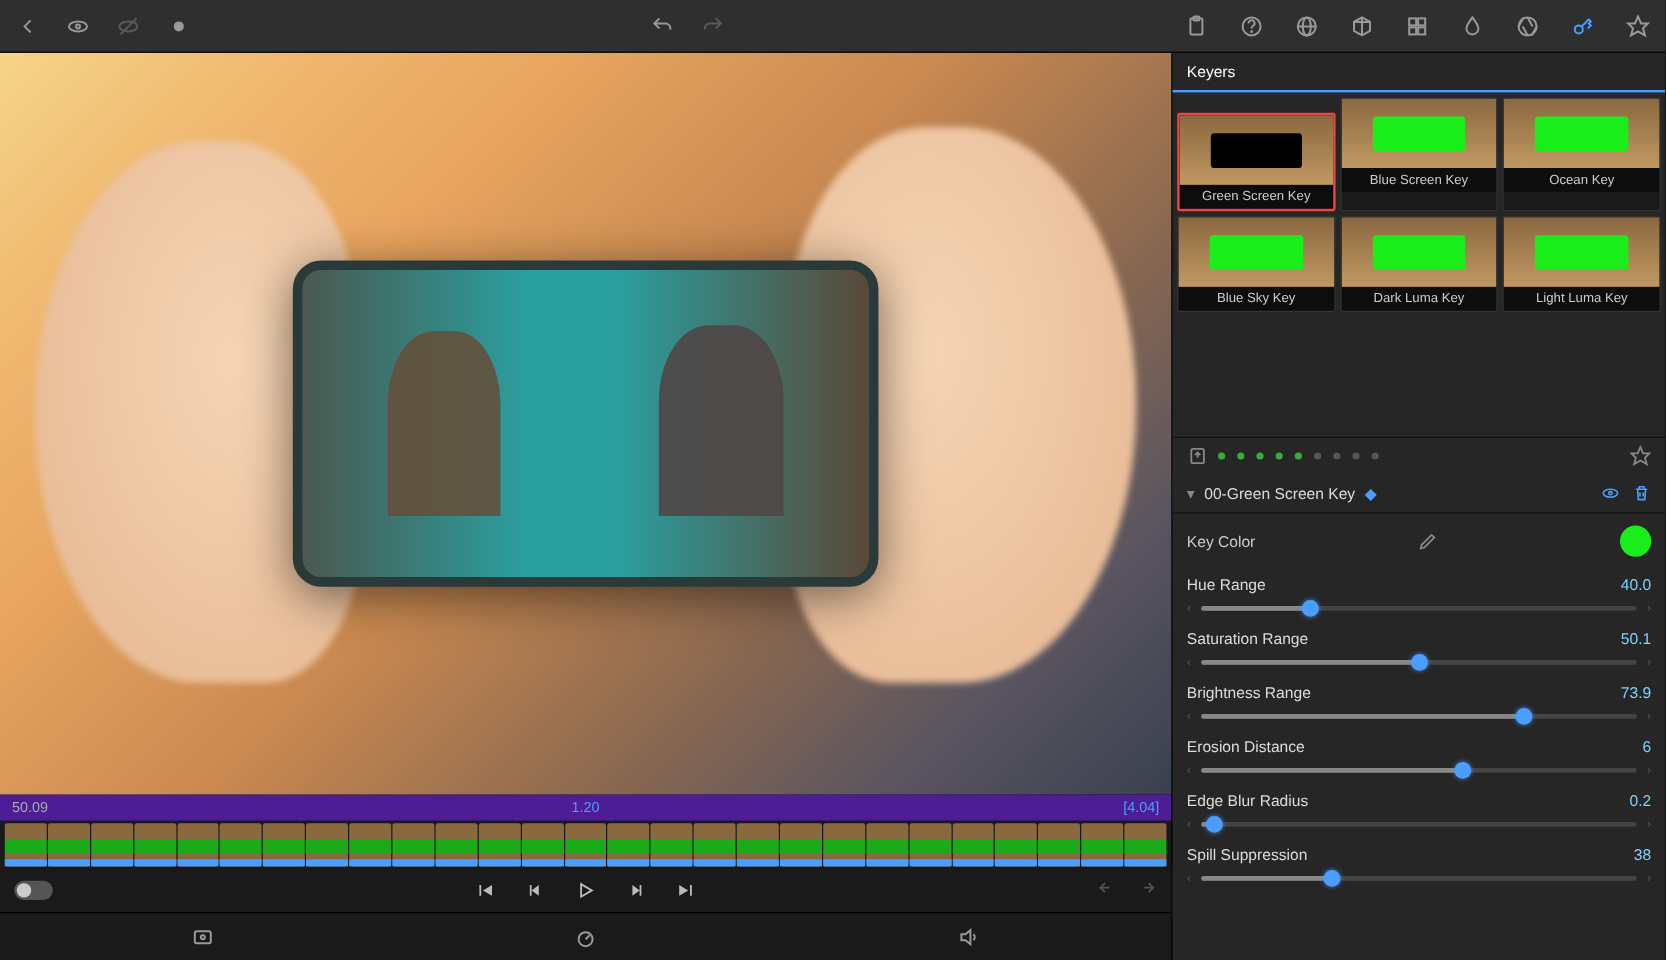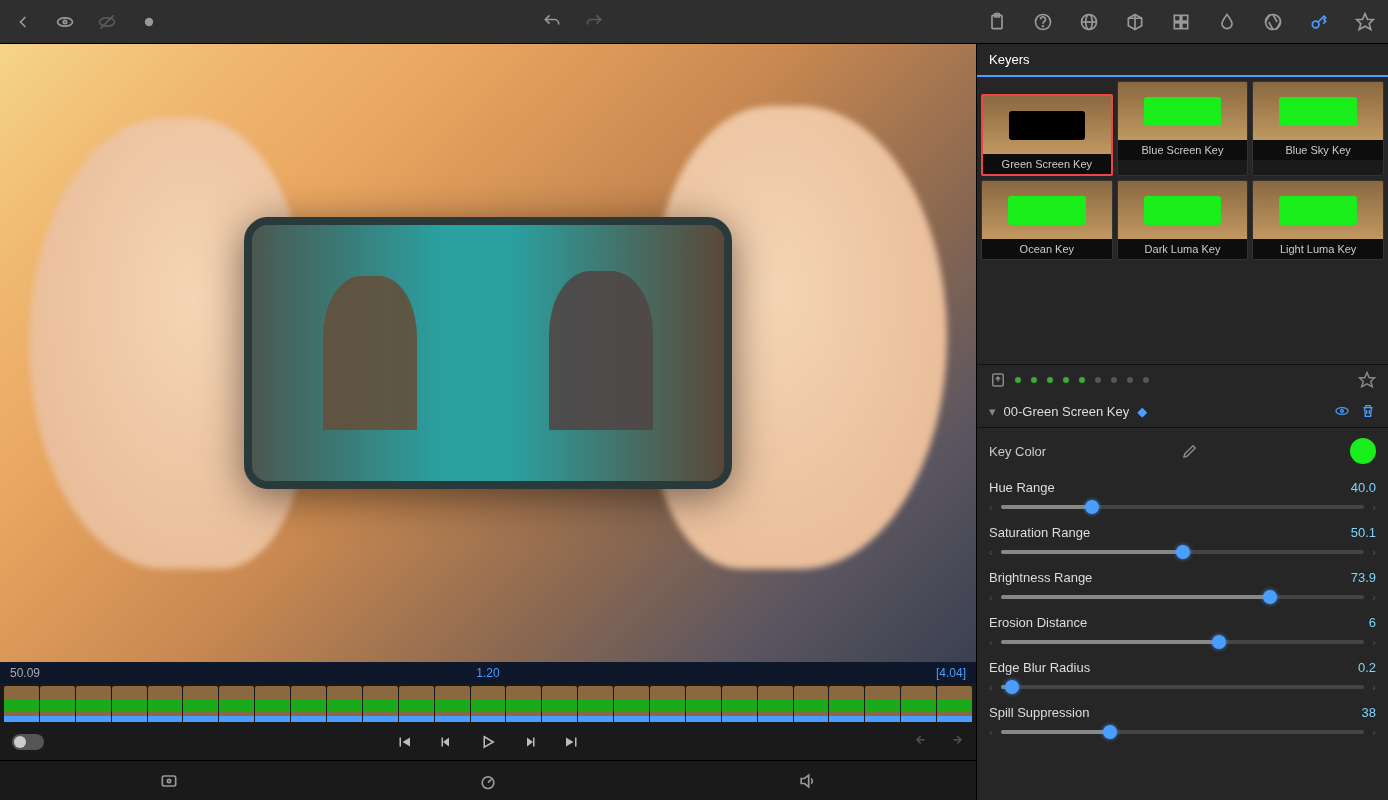--- a/index.html
+++ b/index.html
@@ -18,21 +18,21 @@
 .preview-area { flex: 1; display: flex; flex-direction: column; background: #000; }
 .preview-viewport { flex: 1; position: relative; overflow: hidden; background: linear-gradient(135deg, #f5d488 0%, #f0b870 15%, #e8a560 30%, #c88850 50%, #8a6850 70%, #5a5560 85%, #3a4050 100%); }
 .phone-mock { position: absolute; left: 25%; top: 28%; width: 50%; height: 44%; background: #1a2a2a; border-radius: 24px; border: 8px solid #2a3a3a; box-shadow: 0 8px 40px rgba(0,0,0,0.5); overflow: hidden; }
 .phone-screen { width: 100%; height: 100%; background: linear-gradient(to bottom, #5a6860 0%, #3a8a8a 50%, #6a5040 100%); display: flex; align-items: center; justify-content: center; }
 .scene { width: 100%; height: 100%; background: linear-gradient(to right, #4a5850 0%, #2aa0a0 40%, #2aa0a0 55%, #5a4838 100%); position: relative; }
 .scene::before { content: ''; position: absolute; left: 15%; top: 20%; width: 20%; height: 60%; background: rgba(100,80,60,0.9); border-radius: 40% 40% 0 0; }
 .scene::after { content: ''; position: absolute; right: 15%; top: 18%; width: 22%; height: 62%; background: rgba(80,70,70,0.9); border-radius: 40% 40% 0 0; }
 .hand-left { position: absolute; left: 3%; top: 12%; width: 28%; height: 73%; background: radial-gradient(ellipse at 60% 40%, #f5d5b5, #e5b590); border-radius: 50% 40% 30% 50%; filter: blur(3px); }
 .hand-right { position: absolute; right: 3%; top: 10%; width: 30%; height: 75%; background: radial-gradient(ellipse at 40% 40%, #f5d5b5, #e5b590); border-radius: 40% 50% 50% 30%; filter: blur(3px); }
 
-.timeline-bar { height: 22px; background: #0f172a; display: flex; align-items: center; padding: 0 10px; font-size: 12px; }
+.timeline-bar { height: 22px; background: #4c1d95; display: flex; align-items: center; padding: 0 10px; font-size: 12px; }
 .timeline-bar .left { color: #aaa; }
 .timeline-bar .center { flex: 1; text-align: center; color: #4a9eff; }
 .timeline-bar .right { color: #4a9eff; }
 
 .timeline-track { height: 40px; background: #1a1a1a; display: flex; gap: 1px; padding: 2px 4px; overflow: hidden; }
 .clip-thumb { flex: 1; min-width: 32px; background: linear-gradient(to bottom, #8a6840 40%, #1aaa1a 40%, #1aaa1a 70%, #8a6840 70%); border-radius: 2px; position: relative; }
 .clip-thumb::after { content: ''; position: absolute; bottom: 0; left: 0; right: 0; height: 6px; background: #4a9eff; }
 
 .transport { height: 36px; background: #1a1a1a; display: flex; align-items: center; justify-content: center; gap: 24px; position: relative; }
 .transport .tp-icon { width: 18px; height: 18px; color: #bbb; cursor: pointer; }
@@ -302,27 +302,27 @@
         <div class="keyer">
           <div class="keyer-thumb">
             <div class="swatch green"></div>
           </div>
           <div class="keyer-label">Blue Screen Key</div>
         </div>
         <div class="keyer">
           <div class="keyer-thumb">
             <div class="swatch green"></div>
           </div>
+          <div class="keyer-label">Ocean Key</div>
+        </div>
+        <div class="keyer">
+          <div class="keyer-thumb">
+            <div class="swatch green"></div>
+          </div>
           <div class="keyer-label">Blue Sky Key</div>
-        </div>
-        <div class="keyer">
-          <div class="keyer-thumb">
-            <div class="swatch green"></div>
-          </div>
-          <div class="keyer-label">Ocean Key</div>
         </div>
         <div class="keyer">
           <div class="keyer-thumb">
             <div class="swatch green"></div>
           </div>
           <div class="keyer-label">Dark Luma Key</div>
         </div>
         <div class="keyer">
           <div class="keyer-thumb">
             <div class="swatch green"></div>

